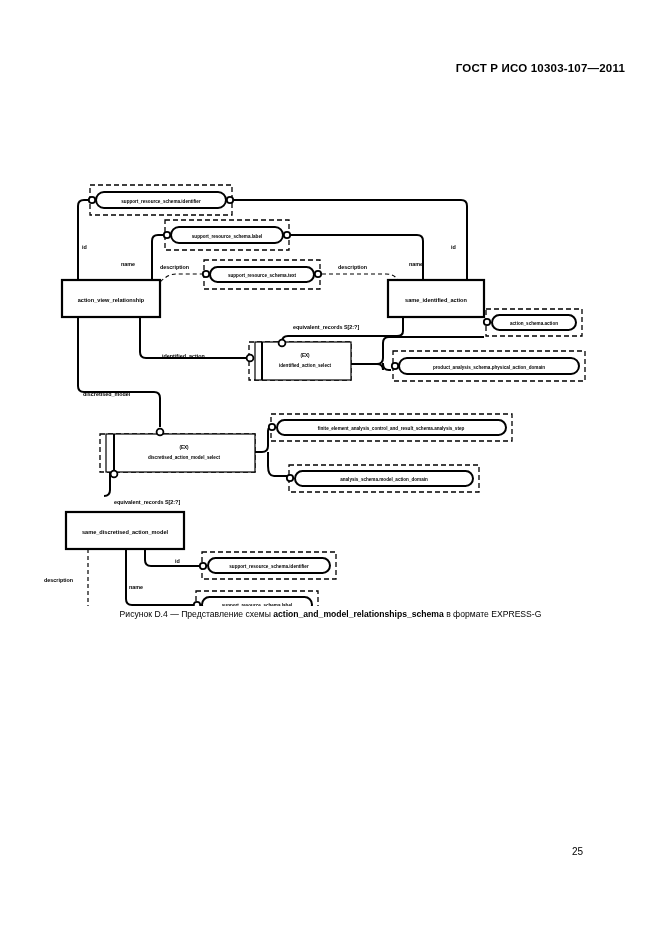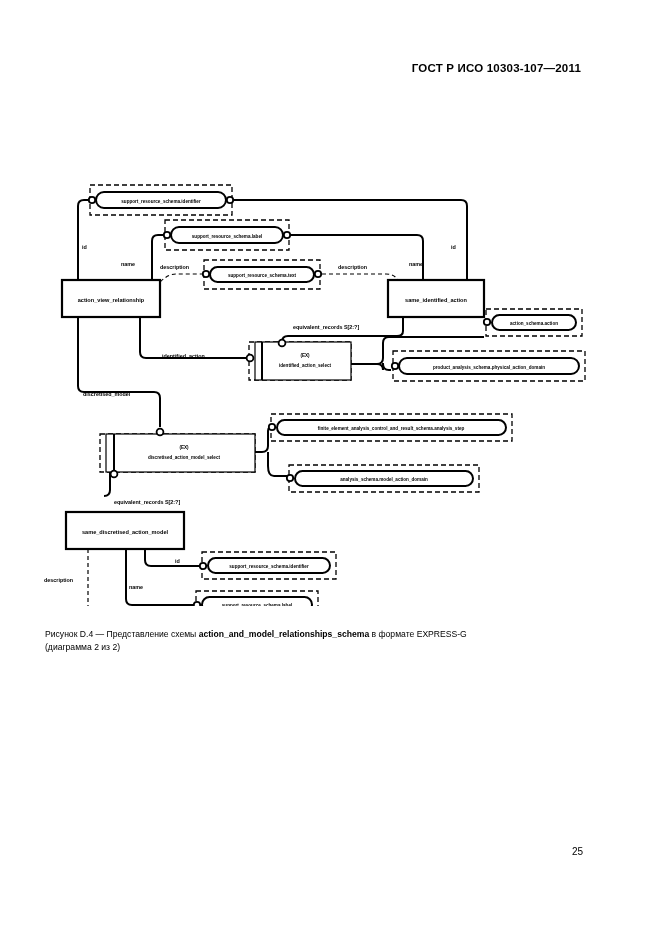--- a/index.html
+++ b/index.html
@@ -1,21 +1,21 @@
 <!DOCTYPE html>
 <html><head>
 <meta charset="utf-8">
 <style>
   html,body{margin:0;padding:0;background:#ffffff;}
   body{width:661px;height:936px;font-family:"Liberation Sans",sans-serif;color:#000;position:relative;overflow:hidden;}
   .page{position:relative;width:661px;height:936px;background:#fff;}
-  .hdr{position:absolute;left:0;top:62px;width:661px;text-align:right;padding-right:80px;box-sizing:border-box;
+  .hdr{position:absolute;left:0;top:62px;width:661px;text-align:right;padding-right:36px;box-sizing:border-box;
        font-size:11.5px;font-weight:bold;letter-spacing:.2px;}
   .diagram{position:absolute;left:0;top:86px;width:661px;height:520px;}
-  .caption{position:absolute;left:45px;top:628px;width:571px;font-size:8.6px;line-height:13px;}
+  .caption{position:absolute;left:45px;top:608px;width:571px;text-align:center;font-size:8.6px;line-height:13px;}
   .caption b{font-weight:bold;}
   .cap2{display:block;}
   .pageno{position:absolute;right:78px;top:846px;font-size:10px;margin-left:8px;}
   svg{display:block;}
   text{font-family:"Liberation Sans",sans-serif;font-weight:bold;fill:#000;}
   .ent{fill:#fff;stroke:#000;stroke-width:2.2;}
   .selbox{fill:#fff;stroke:#000;stroke-width:1.2;}
   .dash{fill:#fff;stroke:#000;stroke-width:1.3;stroke-dasharray:5 3;}
   .round{fill:#fff;stroke:#000;stroke-width:2.0;}
   .ln{fill:none;stroke:#000;stroke-width:2.0;}
@@ -160,18 +160,17 @@
     <text class="lbl" x="114" y="418">equivalent_records S[2:?]</text>
     <text class="lbl" x="175" y="477">id</text>
     <text class="lbl" x="129" y="503">name</text>
     <text class="lbl" x="44" y="496">description</text>
 
   </svg>
   </div>
 
   <div class="caption">
     <span>Рисунок  D.4 — Представление схемы </span><b>action_and_model_relationships_schema</b><span> в формате EXPRESS-G</span>
-    <span class="cap2">(диаграмма 2 из 2)</span>
   </div>
 
   <div class="pageno">25</div>
 
 </div>
 
 </body></html>

